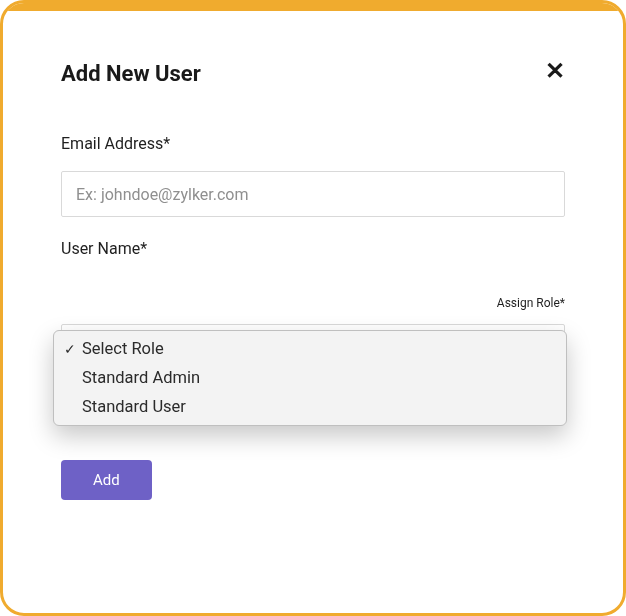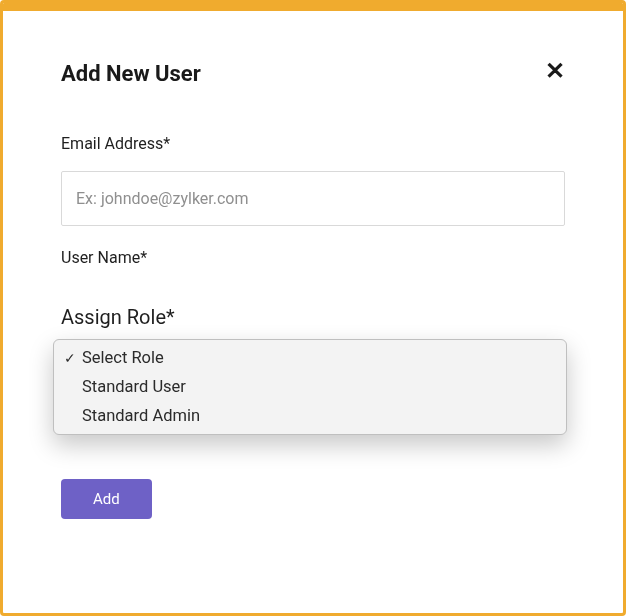--- a/index.html
+++ b/index.html
@@ -11,21 +11,21 @@
       font-family: -apple-system, BlinkMacSystemFont, "Segoe UI", Roboto, Helvetica, Arial, sans-serif;
       background: #fff;
       width: 626px;
       height: 616px;
       overflow: hidden;
     }
     .outer-frame {
       width: 626px;
       height: 616px;
       border: 3px solid #f0ab2e;
-      border-radius: 4px;
+      border-radius: 24px;
       background: #fff;
       position: relative;
       overflow: hidden;
     }
     .top-bar {
       height: 8px;
       background: #f0ab2e;
       width: 100%;
     }
     .modal-content {
@@ -65,42 +65,43 @@
       font-size: 16px;
       color: #1f1f1f;
       margin-bottom: 18px;
       font-weight: 400;
     }
     .form-label.tight {
       margin-bottom: 2px;
     }
     .form-input {
       width: 100%;
-      height: 55px;
+      height: 46px;
       border: 1px solid #d9d9d9;
       border-radius: 2px;
       padding: 0 14px;
       font-size: 16px;
       color: #333;
       outline: none;
       font-family: inherit;
     }
     .form-input::placeholder {
       color: #8f8f8f;
     }
     .role-group {
       position: relative;
       margin-bottom: 26px;
     }
     .role-label {
       display: block;
-      font-size: 20px;
+      font-size: 12px;
       color: #1f1f1f;
       margin-bottom: 14px;
       font-weight: 400;
+      text-align: right;
     }
     .role-input-placeholder {
       width: 100%;
       height: 46px;
       border: 1px solid #d9d9d9;
       border-radius: 2px;
       background: #fff;
     }
     .dropdown-menu {
       position: absolute;
@@ -170,25 +171,25 @@
       <label class="role-label">Assign Role*</label>
       <div class="role-input-placeholder"></div>
 
       <div class="dropdown-menu">
         <div class="dropdown-item">
           <span class="dropdown-check">✓</span>
           <span class="dropdown-text">Select Role</span>
         </div>
         <div class="dropdown-item">
           <span class="dropdown-check"></span>
-          <span class="dropdown-text">Standard User</span>
+          <span class="dropdown-text">Standard Admin</span>
         </div>
         <div class="dropdown-item">
           <span class="dropdown-check"></span>
-          <span class="dropdown-text">Standard Admin</span>
+          <span class="dropdown-text">Standard User</span>
         </div>
       </div>
     </div>
 
     <button class="add-btn">Add</button>
 
   </div>
 </div>
 
 </body></html>

